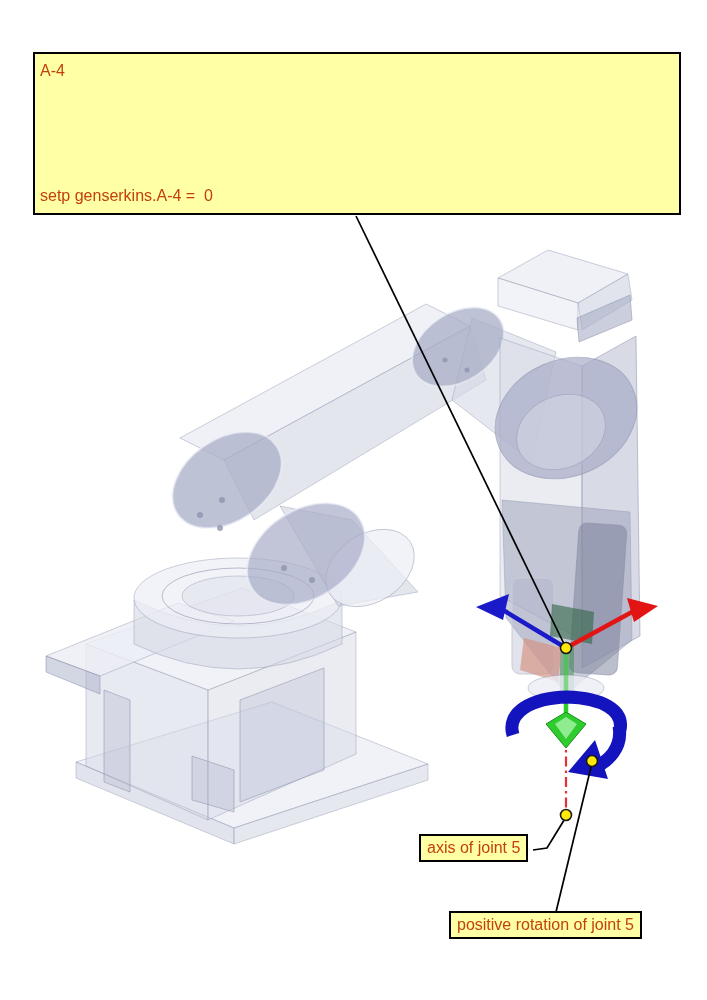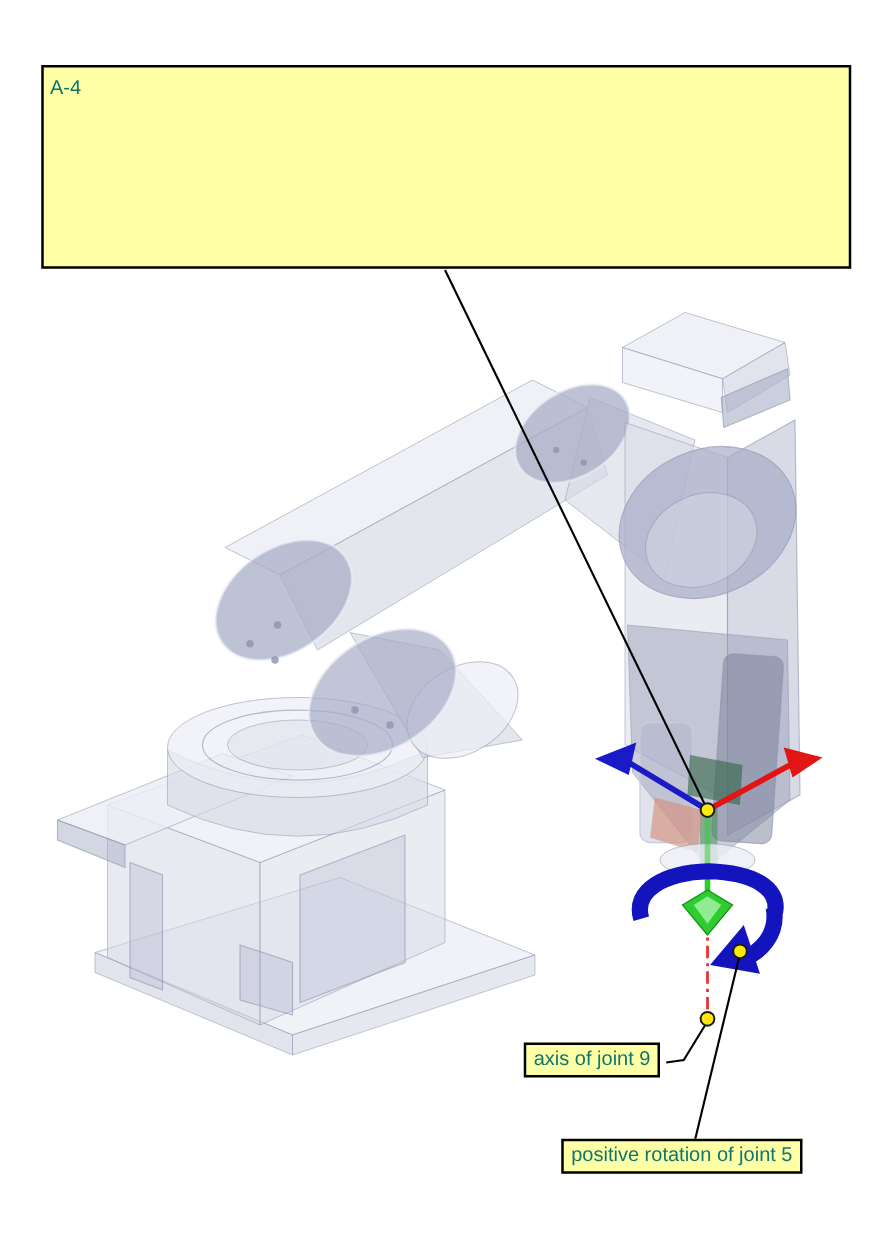--- a/index.html
+++ b/index.html
@@ -1,18 +1,18 @@
 <!DOCTYPE html>
 <html style="--note_bg: #FFFFA6; --note_border: #000000; --leader_line: #000000; --x_axis_red: #E21414; --y_axis_blue: #1A1AC8; --z_axis_green: #2ECC2E; --rotation_blue: #1414BE; --joint_axis_red: #E83030; --marker_fill: #FFE80A; --marker_stroke: #1A1A1A; --robot_light: #ECEEF5; --robot_mid: #D6D9E5; --robot_dark: #A8ADC7; --robot_slate: #9AA0B8; --robot_edge: #8D93AD; --detail_green: #2E6444; --detail_salmon: #D4907E; --detail_slate: #777D98;"><head>
 <meta charset="utf-8">
 <style>
   html,body{margin:0;padding:0;background:#ffffff;}
   .stage{
     position:relative;width:707px;height:1000px;background:#ffffff;overflow:hidden;
-    font-family:"Liberation Sans", sans-serif;color:#0f766e;
+    font-family:"Liberation Sans", sans-serif;color:#c2410c;
   }
   .stage svg{position:absolute;left:0;top:0;}
 
   
   .note{
     position:absolute;left:33px;top:52px;width:644px;height:159px;
     background:var(--note_bg);border:2px solid var(--note_border);
     font-size:16px;line-height:17px;z-index:3;
   }
   .note .t{position:absolute;left:5px;top:8px;white-space:pre;}
@@ -161,18 +161,19 @@
 
     <g>
       <circle class="dot" cx="566" cy="648" r="5.5"></circle>
       <circle class="dot" cx="592" cy="761" r="5.5"></circle>
       <circle class="dot" cx="566" cy="815" r="5.5"></circle>
     </g>
   </svg>
 
   <div class="note">
     <div class="t">A-4</div>
+    <div class="c">setp genserkins.A-4 =  0</div>
   </div>
 
-  <div class="tag axis-tag">axis of joint 9</div>
+  <div class="tag axis-tag">axis of joint 5</div>
   <div class="tag rot-tag">positive rotation of joint 5</div>
 
 </div>
 
 </body></html>

